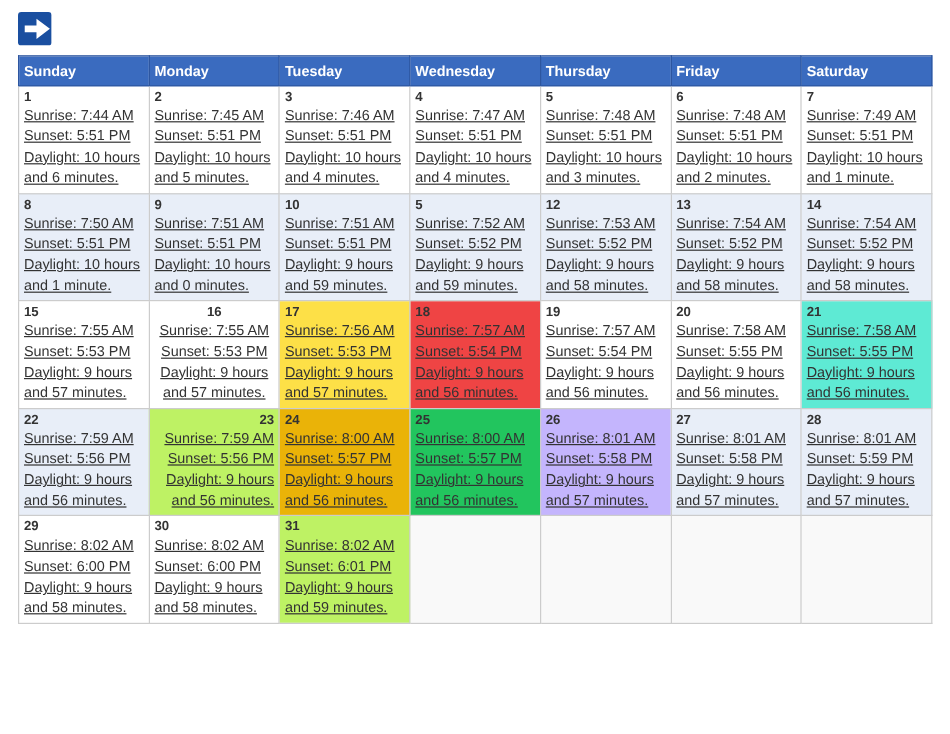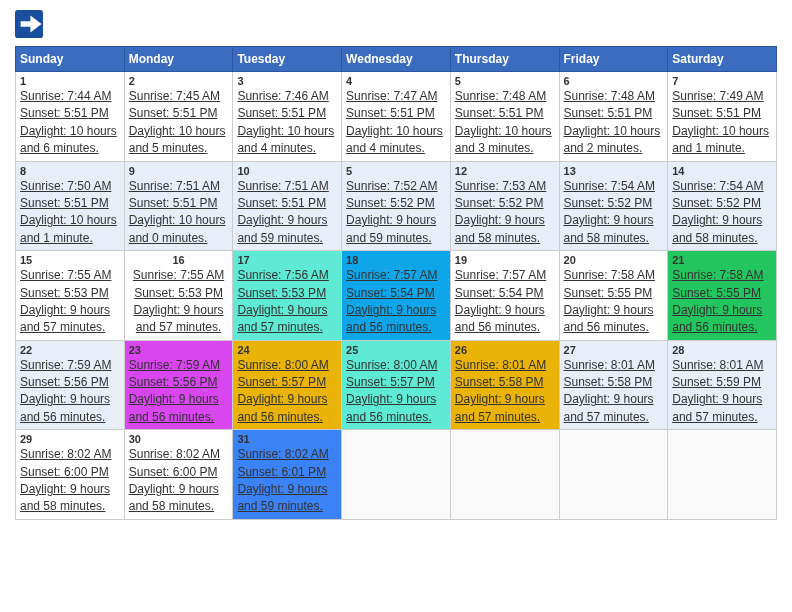--- a/index.html
+++ b/index.html
@@ -198,59 +198,59 @@
         </tr>
         <tr>
           <td style="background: rgb(255, 255, 255);">
             <span class="day-num">15</span>
             <div class="day-info">Sunrise: 7:55 AM<br>Sunset: 5:53 PM<br>Daylight: 9 hours<br>and 57 minutes.</div>
           </td>
           <td style="background: rgb(255, 255, 255); text-align: center;">
             <span class="day-num">16</span>
             <div class="day-info">Sunrise: 7:55 AM<br>Sunset: 5:53 PM<br>Daylight: 9 hours<br>and 57 minutes.</div>
           </td>
-          <td style="background: #5eead4;">
+          <td style="background: #fde047;">
             <span class="day-num">17</span>
             <div class="day-info">Sunrise: 7:56 AM<br>Sunset: 5:53 PM<br>Daylight: 9 hours<br>and 57 minutes.</div>
           </td>
-          <td style="background: #0ea5e9;">
+          <td style="background: #ef4444;">
             <span class="day-num">18</span>
             <div class="day-info">Sunrise: 7:57 AM<br>Sunset: 5:54 PM<br>Daylight: 9 hours<br>and 56 minutes.</div>
           </td>
           <td style="background: rgb(255, 255, 255);">
             <span class="day-num">19</span>
             <div class="day-info">Sunrise: 7:57 AM<br>Sunset: 5:54 PM<br>Daylight: 9 hours<br>and 56 minutes.</div>
           </td>
           <td style="background: rgb(255, 255, 255); margin-top: 40px;">
             <span class="day-num">20</span>
             <div class="day-info">Sunrise: 7:58 AM<br>Sunset: 5:55 PM<br>Daylight: 9 hours<br>and 56 minutes.</div>
           </td>
-          <td style="background: #22c55e;">
+          <td style="background: #5eead4;">
             <span class="day-num">21</span>
             <div class="day-info">Sunrise: 7:58 AM<br>Sunset: 5:55 PM<br>Daylight: 9 hours<br>and 56 minutes.</div>
           </td>
         </tr>
         <tr>
           <td style="background: rgb(232, 238, 248);">
             <span class="day-num">22</span>
             <div class="day-info">Sunrise: 7:59 AM<br>Sunset: 5:56 PM<br>Daylight: 9 hours<br>and 56 minutes.</div>
           </td>
-          <td style="background: #d946ef;">
+          <td style="background: #bef264; text-align: right;">
             <span class="day-num">23</span>
             <div class="day-info">Sunrise: 7:59 AM<br>Sunset: 5:56 PM<br>Daylight: 9 hours<br>and 56 minutes.</div>
           </td>
           <td style="background: #eab308;">
             <span class="day-num">24</span>
             <div class="day-info">Sunrise: 8:00 AM<br>Sunset: 5:57 PM<br>Daylight: 9 hours<br>and 56 minutes.</div>
           </td>
-          <td style="background: #5eead4;">
+          <td style="background: #22c55e;">
             <span class="day-num">25</span>
             <div class="day-info">Sunrise: 8:00 AM<br>Sunset: 5:57 PM<br>Daylight: 9 hours<br>and 56 minutes.</div>
           </td>
-          <td style="background: #eab308;">
+          <td style="background: #c4b5fd;">
             <span class="day-num">26</span>
             <div class="day-info">Sunrise: 8:01 AM<br>Sunset: 5:58 PM<br>Daylight: 9 hours<br>and 57 minutes.</div>
           </td>
           <td style="background: rgb(232, 238, 248);">
             <span class="day-num">27</span>
             <div class="day-info">Sunrise: 8:01 AM<br>Sunset: 5:58 PM<br>Daylight: 9 hours<br>and 57 minutes.</div>
           </td>
           <td style="background: rgb(232, 238, 248); margin-top: 36px;">
             <span class="day-num">28</span>
             <div class="day-info">Sunrise: 8:01 AM<br>Sunset: 5:59 PM<br>Daylight: 9 hours<br>and 57 minutes.</div>
@@ -258,21 +258,21 @@
         </tr>
         <tr class="last-row">
           <td style="background: rgb(255, 255, 255);">
             <span class="day-num">29</span>
             <div class="day-info">Sunrise: 8:02 AM<br>Sunset: 6:00 PM<br>Daylight: 9 hours<br>and 58 minutes.</div>
           </td>
           <td style="background: rgb(255, 255, 255);">
             <span class="day-num">30</span>
             <div class="day-info">Sunrise: 8:02 AM<br>Sunset: 6:00 PM<br>Daylight: 9 hours<br>and 58 minutes.</div>
           </td>
-          <td style="background: #3b82f6;">
+          <td style="background: #bef264;">
             <span class="day-num">31</span>
             <div class="day-info">Sunrise: 8:02 AM<br>Sunset: 6:01 PM<br>Daylight: 9 hours<br>and 59 minutes.</div>
           </td>
           <td class="empty-cell"></td>
           <td class="empty-cell"></td>
           <td class="empty-cell"></td>
           <td class="empty-cell"></td>
         </tr>
       </tbody>
   </table>

